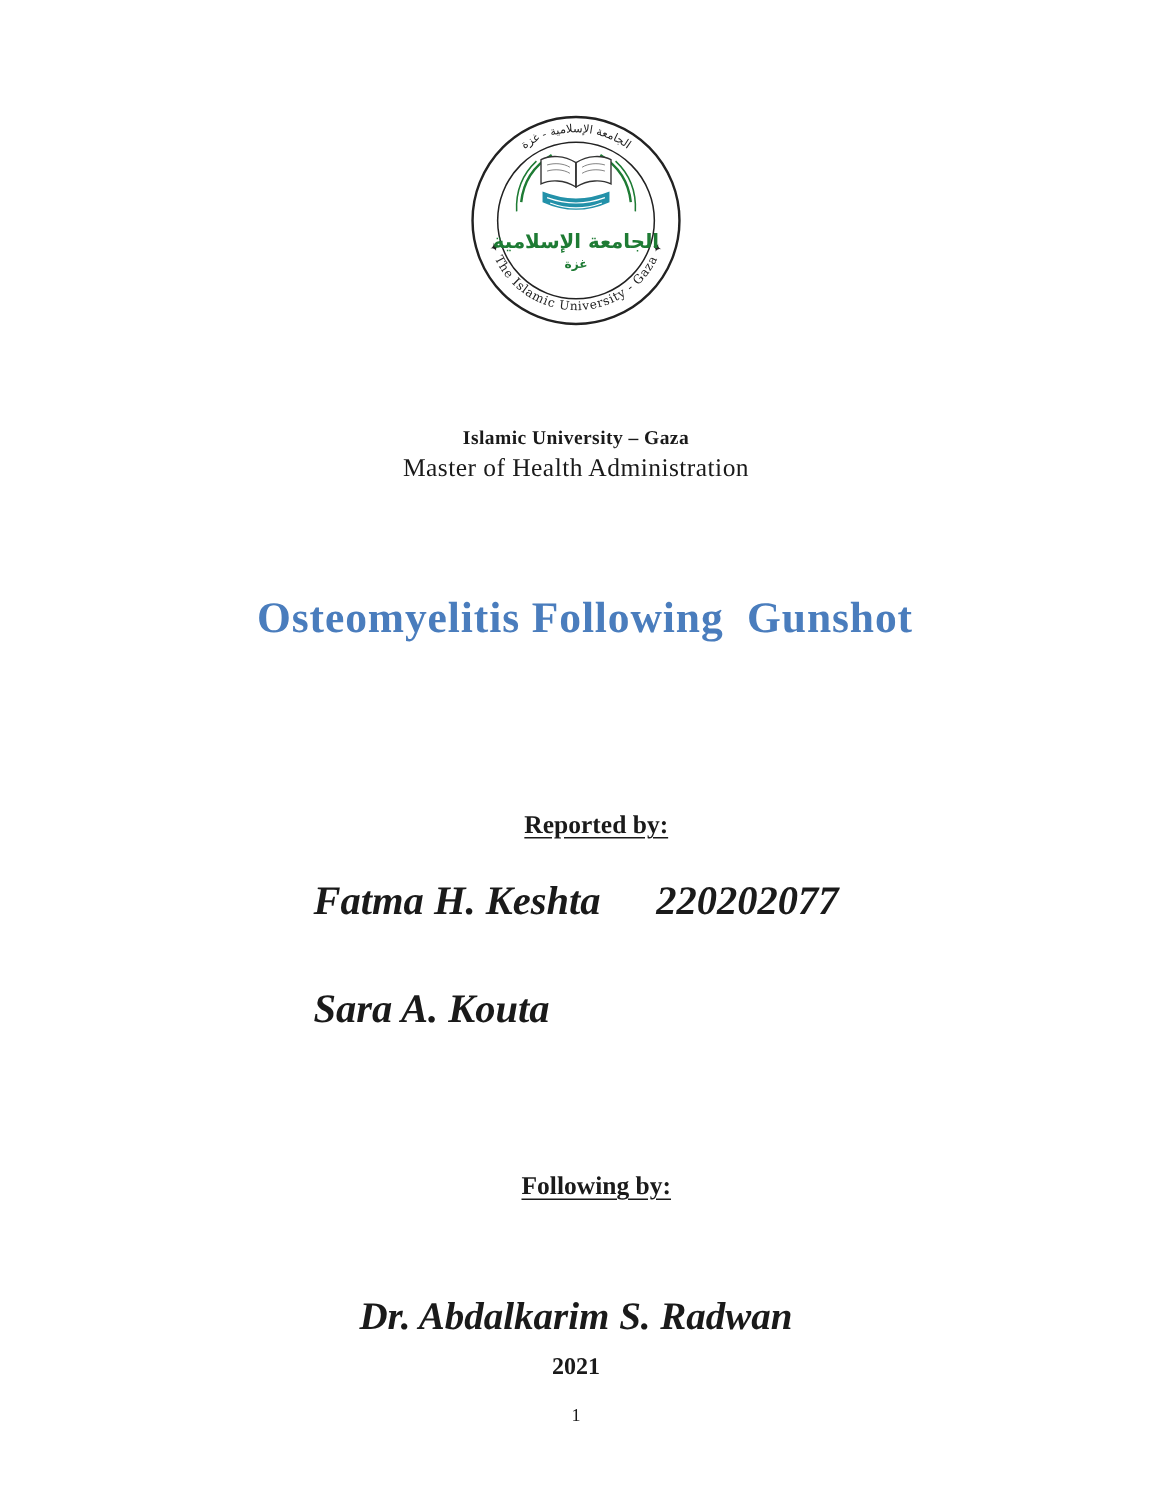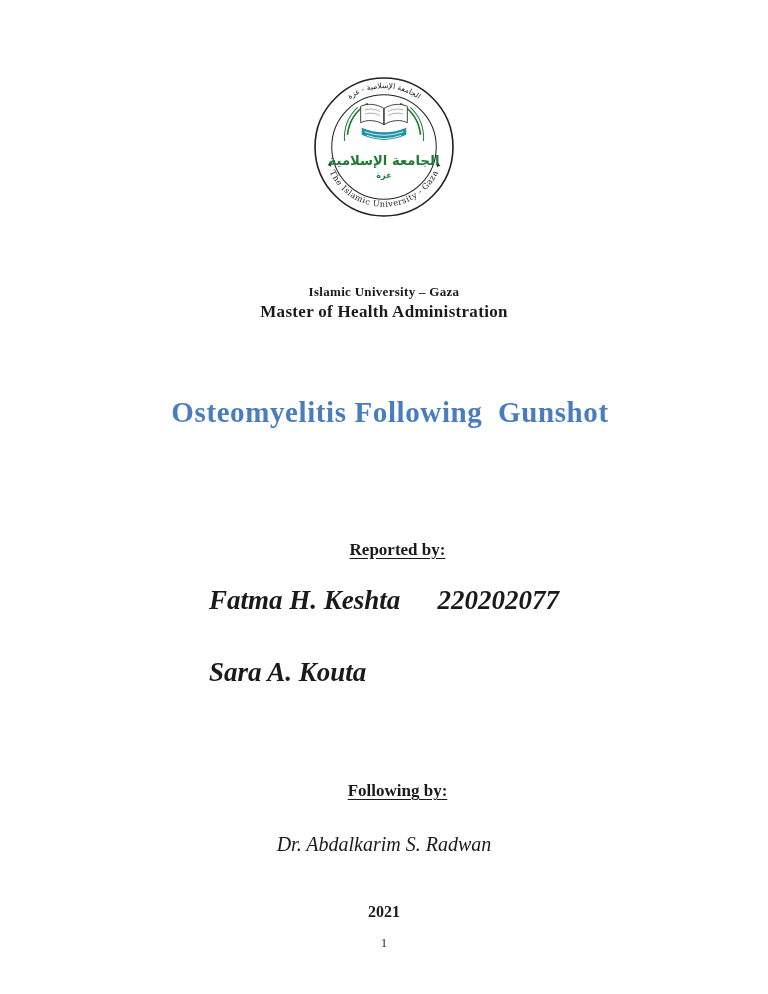--- a/index.html
+++ b/index.html
@@ -26,39 +26,39 @@
   }
   .logo-wrap svg{width:100%;height:100%;display:block;}
   .ring-text{font-family:"DejaVu Serif", serif;font-size:8px;fill:#222;letter-spacing:0.5px;}
   .ring-text-top{font-family:"DejaVu Sans", sans-serif;font-size:7.5px;fill:#222;}
   .logo-green-stroke{stroke:var(--logo-green);fill:none;}
   .logo-teal-fill{fill:var(--logo-teal);}
   .arabic-main{font-family:"DejaVu Sans", sans-serif;font-weight:bold;font-size:13px;fill:var(--logo-green);}
   .arabic-sub{font-family:"DejaVu Sans", sans-serif;font-weight:bold;font-size:8px;fill:var(--logo-green);}
 
   .institution{top:249px;font-size:13px;font-weight:700;letter-spacing:0.3px;margin-top:35px;}
-  .program{top:302px;font-size:17px;font-weight:700;letter-spacing:0.3px;}
+  .program{top:302px;font-size:17px;font-weight:400;letter-spacing:0.3px;}
 
   .doc-title{top:390px;color:var(--title-color);font-weight:700;font-size:29px;line-height:45px;letter-spacing:0.6px;}
   .doc-title .line{white-space:pre;padding-left:12px;}
 
   .section-label{font-size:17px;font-weight:700;text-decoration:underline;text-underline-offset:3px;padding-left:27px;}
   .reported-label{top:540px;}
   .supervised-label{top:781px;}
 
   .authors{
     position:absolute;top:585px;left:50%;transform:translateX(-50%);
     width:350px;
   }
   .author-row{
     display:flex;justify-content:space-between;align-items:baseline;
     font-size:27px;font-weight:700;font-style:italic;
     height:34px;margin-bottom:38px;white-space:nowrap;
   }
-  .supervisor{top:833px;font-size:20px;font-weight:400;font-style:italic;}
+  .supervisor{top:863px;font-size:26px;font-weight:700;font-style:italic;}
   .year{top:903px;font-size:16px;font-weight:700;}
   .page-number{top:936px;font-size:12px;}
 </style>
 </head>
 <body>
 
 <div class="page">
 
   <div class="logo-wrap">
     <svg viewBox="0 0 140 140" aria-hidden="true">

